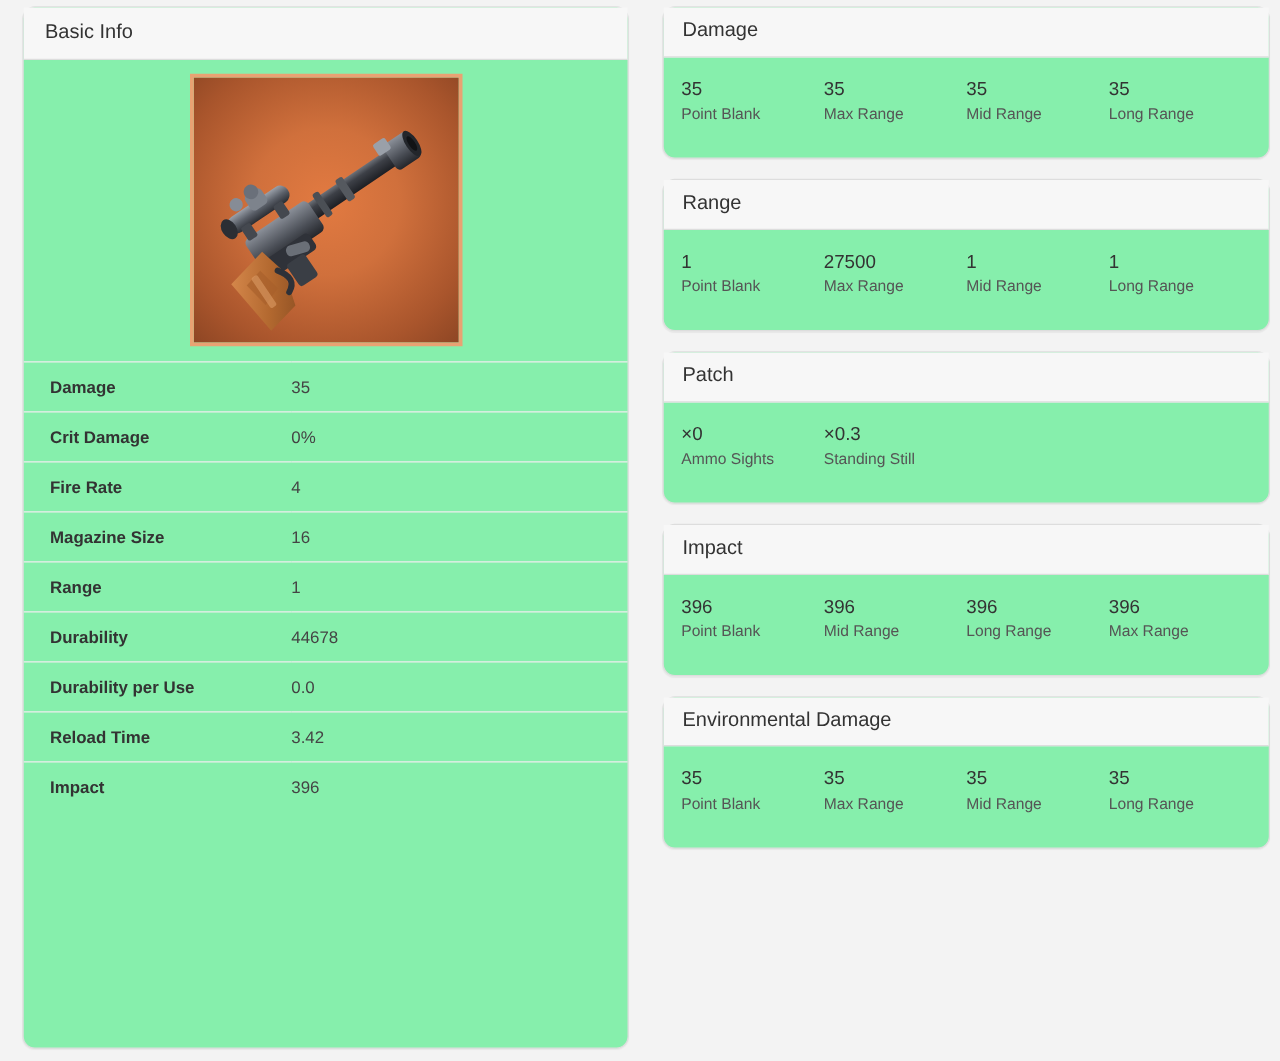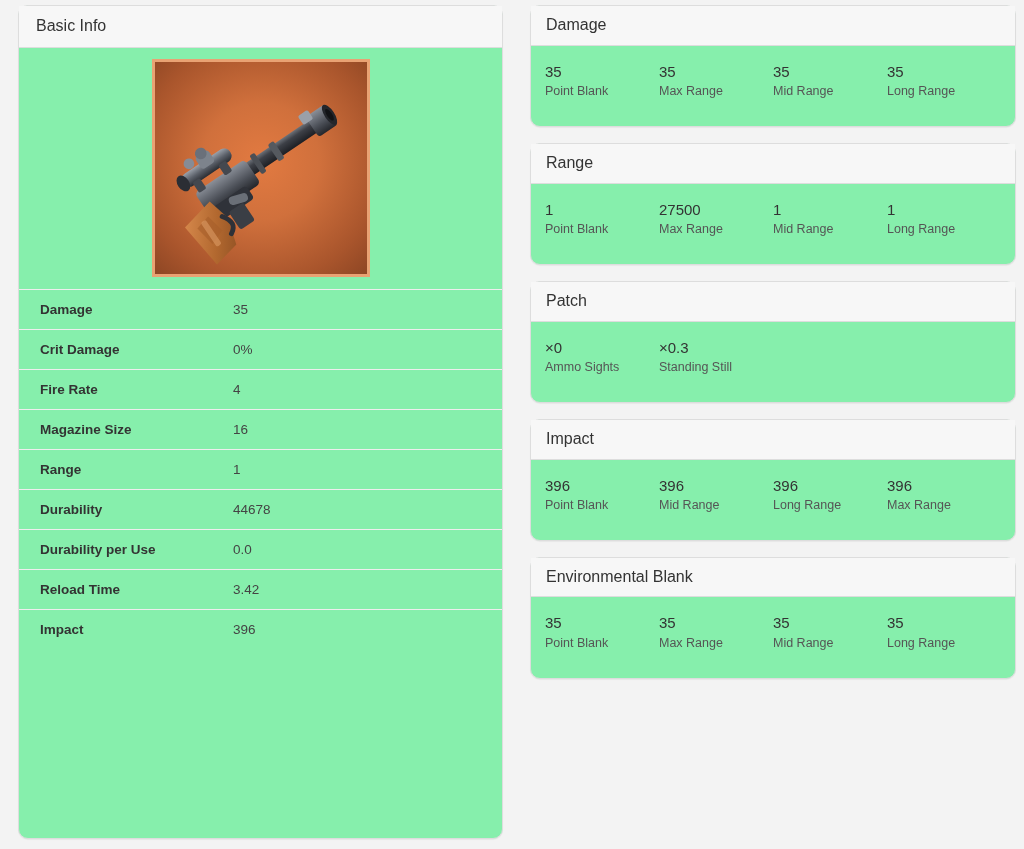--- a/index.html
+++ b/index.html
@@ -321,21 +321,21 @@
             <div class="cell-value">396</div>
             <div class="cell-label">Long Range</div>
           </div>
           <div class="stat-cell">
             <div class="cell-value">396</div>
             <div class="cell-label">Max Range</div>
           </div>
         </div>
       </div>
       <div class="panel stat-card">
-        <div class="panel-head">Environmental Blank</div>
+        <div class="panel-head">Environmental Damage</div>
         <div class="card-body">
           <div class="stat-cell">
             <div class="cell-value">35</div>
             <div class="cell-label">Point Blank</div>
           </div>
           <div class="stat-cell">
             <div class="cell-value">35</div>
             <div class="cell-label">Max Range</div>
           </div>
           <div class="stat-cell">

